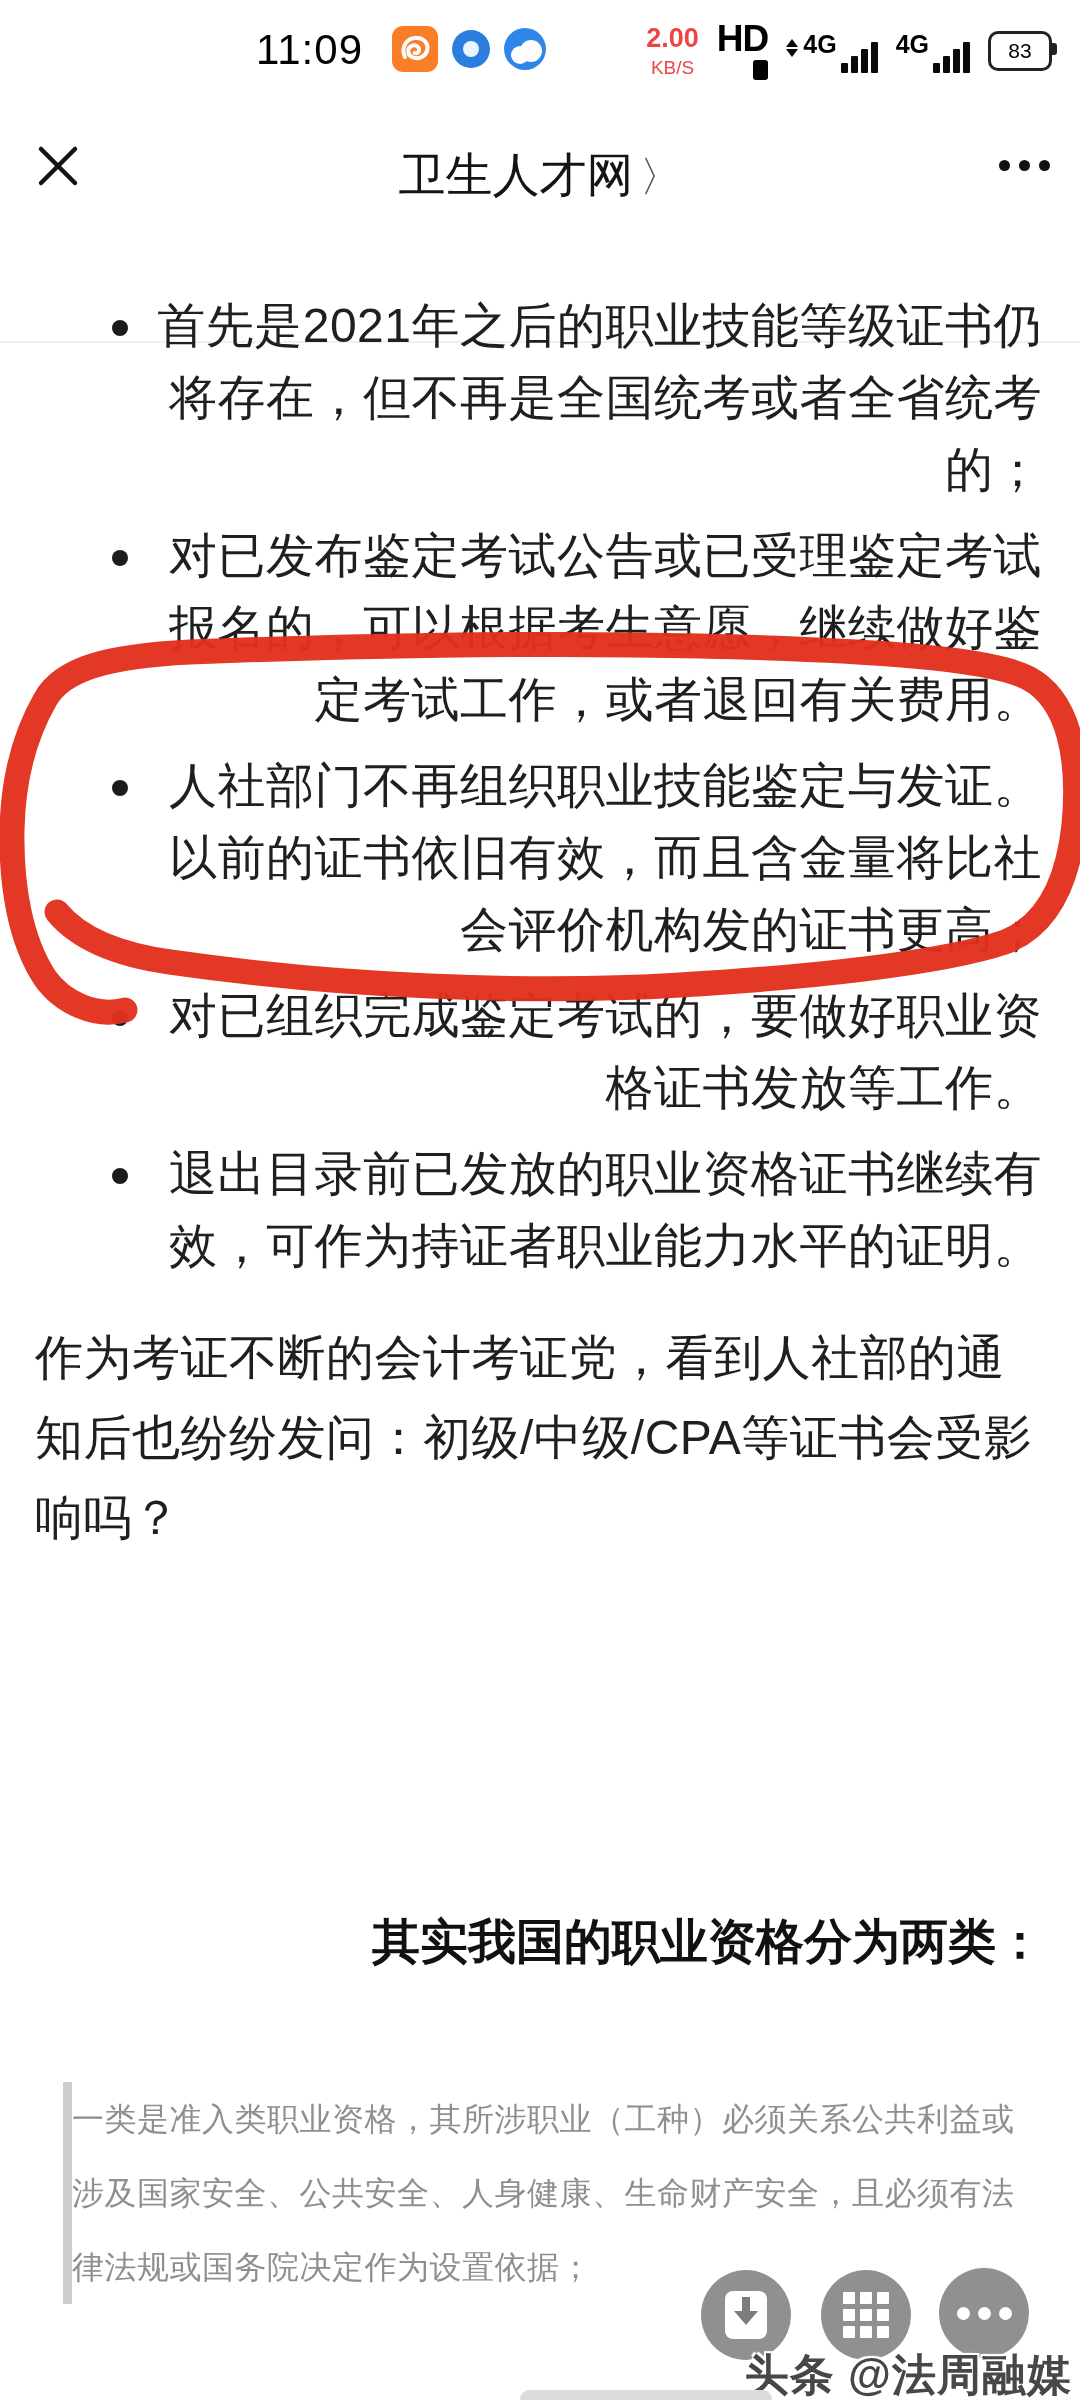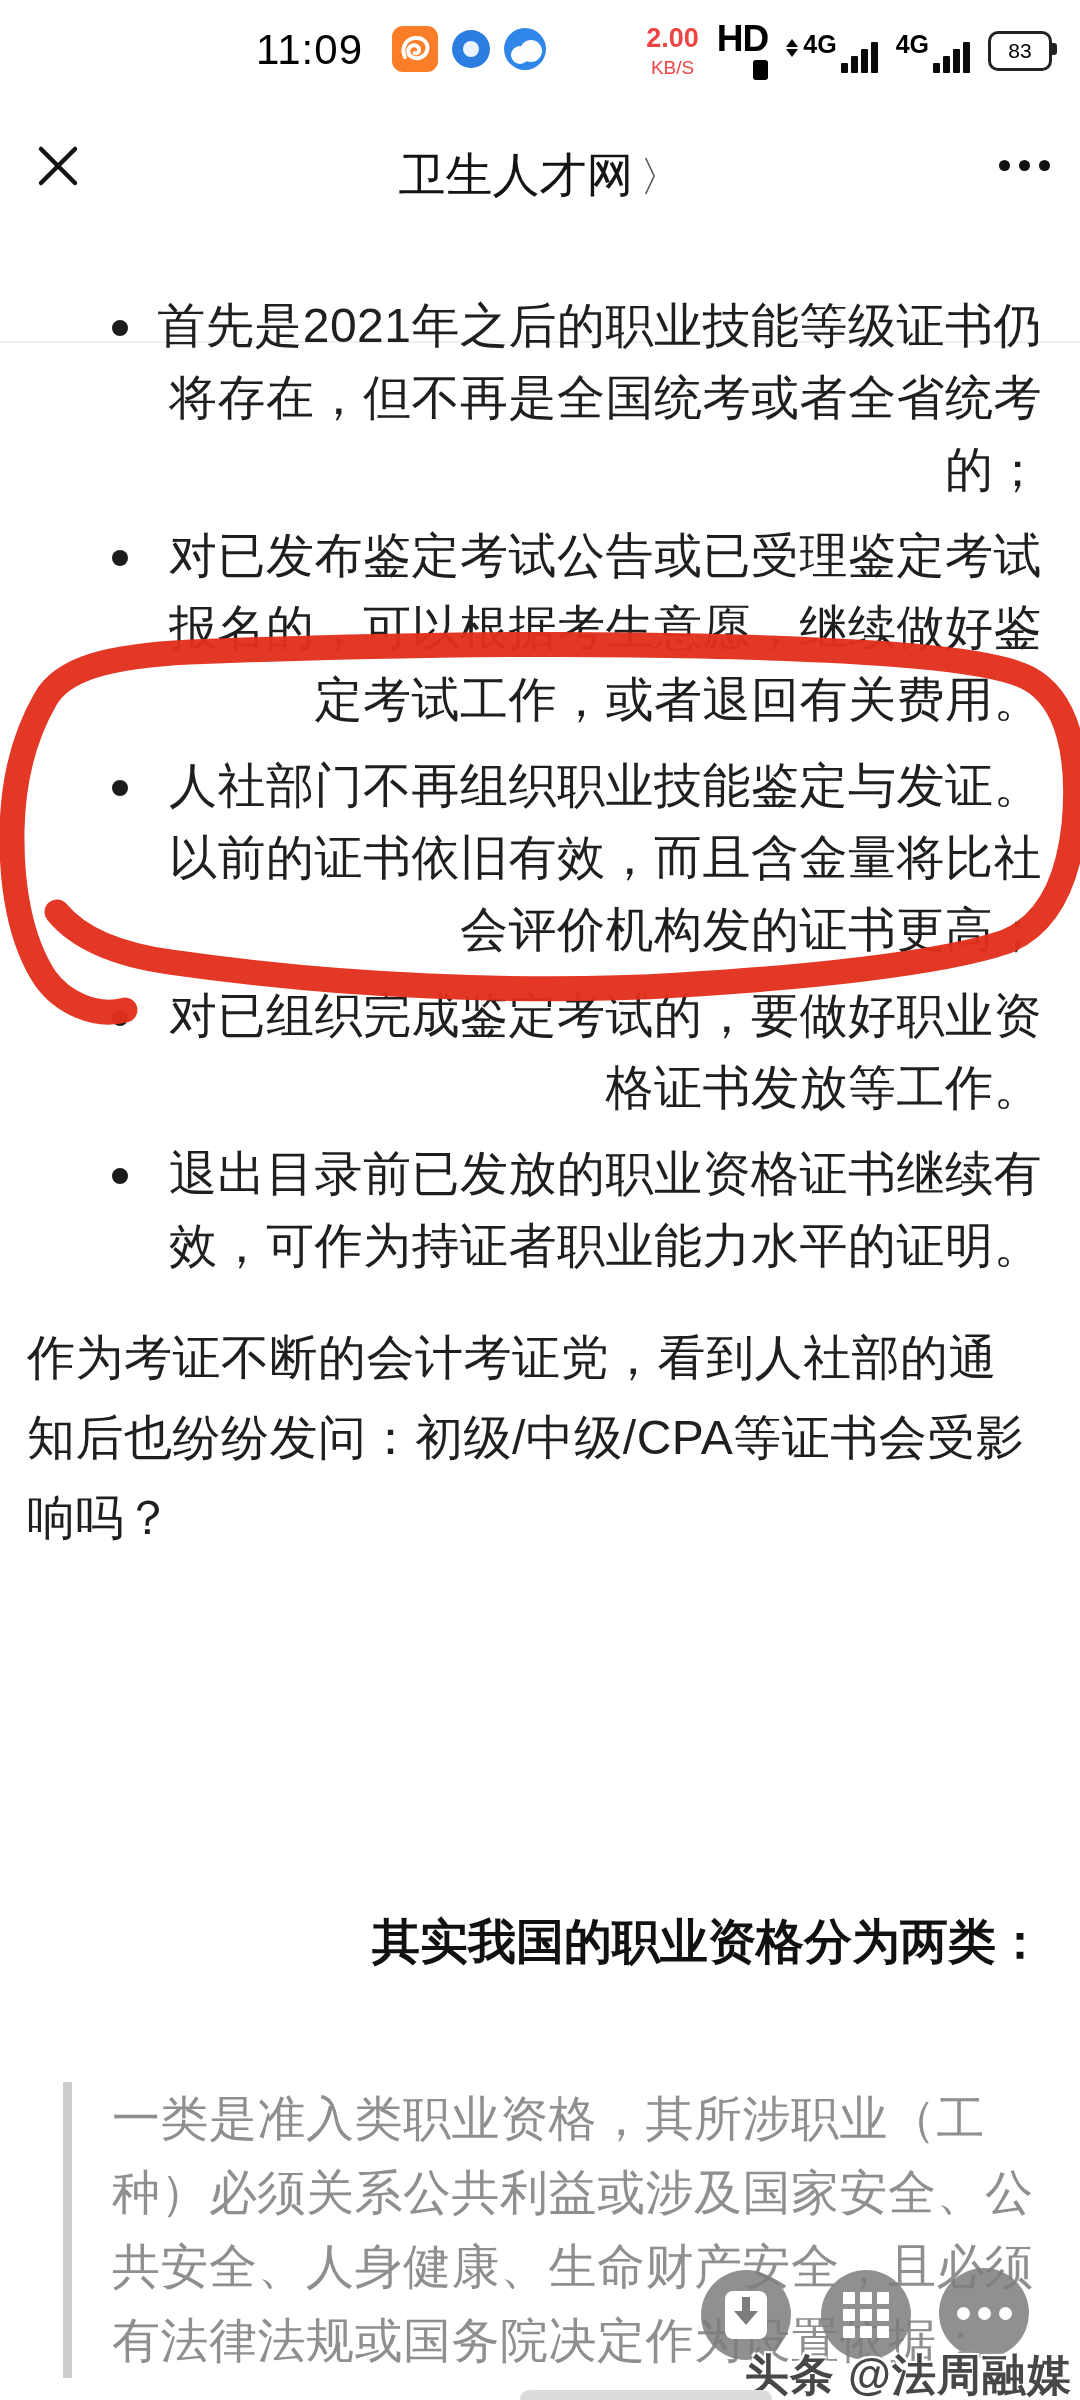--- a/index.html
+++ b/index.html
@@ -44,26 +44,26 @@
   .hdr-title .chev{color:#555;font-size:42px;margin-left:6px;}
   .hdr-more{position:absolute;right:30px;top:60px;display:flex;gap:9px;}
   .hdr-more i{display:block;width:11px;height:11px;border-radius:50%;background:#111;}
   .hdr-divider{position:absolute;left:0;top:241px;width:1080px;height:2px;background:#f0f0f0;}
 
   
   .bullets{position:absolute;left:112px;top:290px;width:930px;text-align:right;}
   .b-item{display:flex;margin-bottom:14px;}
   .b-dot{flex:0 0 16px;width:16px;height:16px;border-radius:50%;background:#1c1c1c;margin:30px 22px 0 0;}
   .b-text{font-size:48px;line-height:72px;color:#1f1f1f;width:892px;letter-spacing:0.5px;}
-  .para{position:absolute;left:27px;width:1002px;font-size:48px;line-height:80px;color:#1f1f1f;letter-spacing:0.5px;}
+  .para{position:absolute;left:35px;width:1002px;font-size:48px;line-height:80px;color:#1f1f1f;letter-spacing:0.5px;}
   .p1{top:1318px;}
   .p2{top:1608px;}
   .heading{position:absolute;left:42px;top:1902px;width:1002px;font-size:48px;line-height:80px;font-weight:bold;color:#111;text-align:right;}
-  .quote{position:absolute;left:63px;top:2082px;width:960px;border-left:9px solid #cdcdcd;padding-left:40px;
-         font-size:48px;line-height:74px;color:#8f8f8f;letter-spacing:0.5px;}
+  .quote{position:absolute;left:63px;top:2082px;width:960px;border-left:9px solid #cdcdcd;
+         font-size:32px;line-height:74px;color:#8f8f8f;letter-spacing:0.5px;}
 
   
   .annotation{position:absolute;left:0;top:0;width:1080px;height:2400px;pointer-events:none;}
 
   
   .fab{position:absolute;width:90px;height:90px;border-radius:50%;background:rgba(124,124,124,0.85);
        display:flex;align-items:center;justify-content:center;}
   .fab-download{left:701px;top:2270px;}
   .fab-grid{left:821px;top:2270px;}
   .fab-more{left:939px;top:2268px;}

